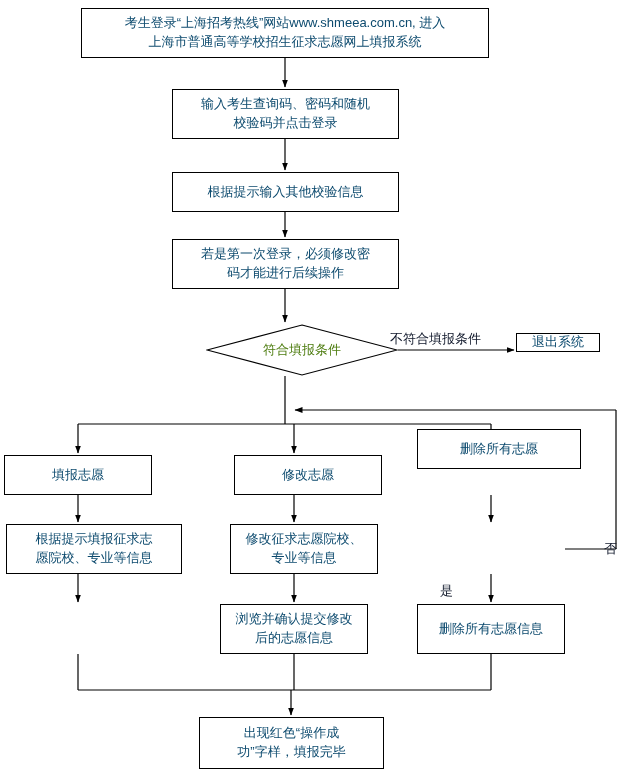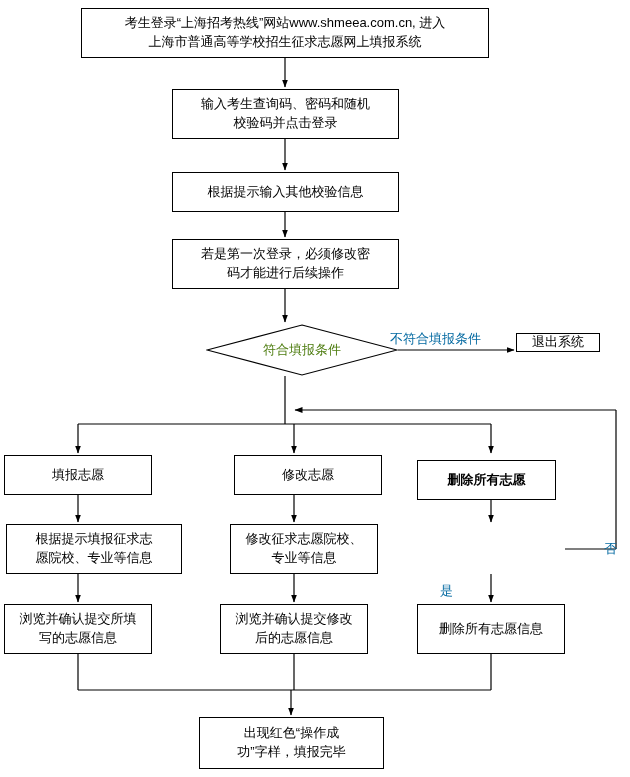--- a/index.html
+++ b/index.html
@@ -21,21 +21,21 @@
     position: absolute;
     box-sizing: border-box;
     border: 1px solid #000000;
     background: #ffffff;
     display: flex;
     align-items: center;
     justify-content: center;
     text-align: center;
     font-size: 13px;
     line-height: 1.45;
-    color: #000000;
+    color: #0c4a6e;
     padding: 2px 4px;
     white-space: pre-line;
   }
   .diamond-wrap {
     position: absolute;
   }
   .diamond-wrap svg {
     display: block;
   }
   .diamond-label {
@@ -48,21 +48,21 @@
     align-items: center;
     justify-content: center;
     font-size: 13px;
     color: #4d7c0f;
     white-space: pre-line;
     text-align: center;
   }
   .edge-label {
     position: absolute;
     font-size: 13px;
-    color: #0369a1;
+    color: #0f172a;
     white-space: pre;
   }
   #lines {
     position: absolute;
     left: 0;
     top: 0;
     width: 630px;
     height: 777px;
     pointer-events: none;
   }
@@ -135,31 +135,29 @@
     </svg>
     <div class="diamond-label">符合填报条件</div>
   </div>
 
   <div class="box" style="left:516px; top:333px; width:84px; height:19px;">退出系统</div>
 
   <div class="box" style="left:4px; top:455px; width:148px; height:40px;">填报志愿</div>
 
   <div class="box" style="left:220px; top:455px; width:148px; height:40px;margin-left:14px;">修改志愿</div>
 
-  <div class="box" style="left:417px; top:460px; width:139px; height:40px;font-weight:bold;">删除所有志愿</div>
+  <div class="box" style="left:417px; top:429px; width:164px; height:40px;">删除所有志愿</div>
 
   <div class="box" style="left:6px; top:524px; width:176px; height:50px;">根据提示填报征求志
 愿院校、专业等信息</div>
 
   <div class="box" style="left:230px; top:524px; width:148px; height:50px;">修改征求志愿院校、
 专业等信息</div>
 
 
-  <div class="box" style="left:4px; top:604px; width:148px; height:50px;">浏览并确认提交所填
-写的志愿信息</div>
 
   <div class="box" style="left:220px; top:604px; width:148px; height:50px;">浏览并确认提交修改
 后的志愿信息</div>
 
   <div class="box" style="left:417px; top:604px; width:148px; height:50px;">删除所有志愿信息</div>
 
   <div class="box" style="left:199px; top:717px; width:185px; height:52px;">出现红色“操作成
 功”字样，填报完毕</div>
 
   <div class="edge-label" style="left:390px; top:330px;">不符合填报条件</div>

